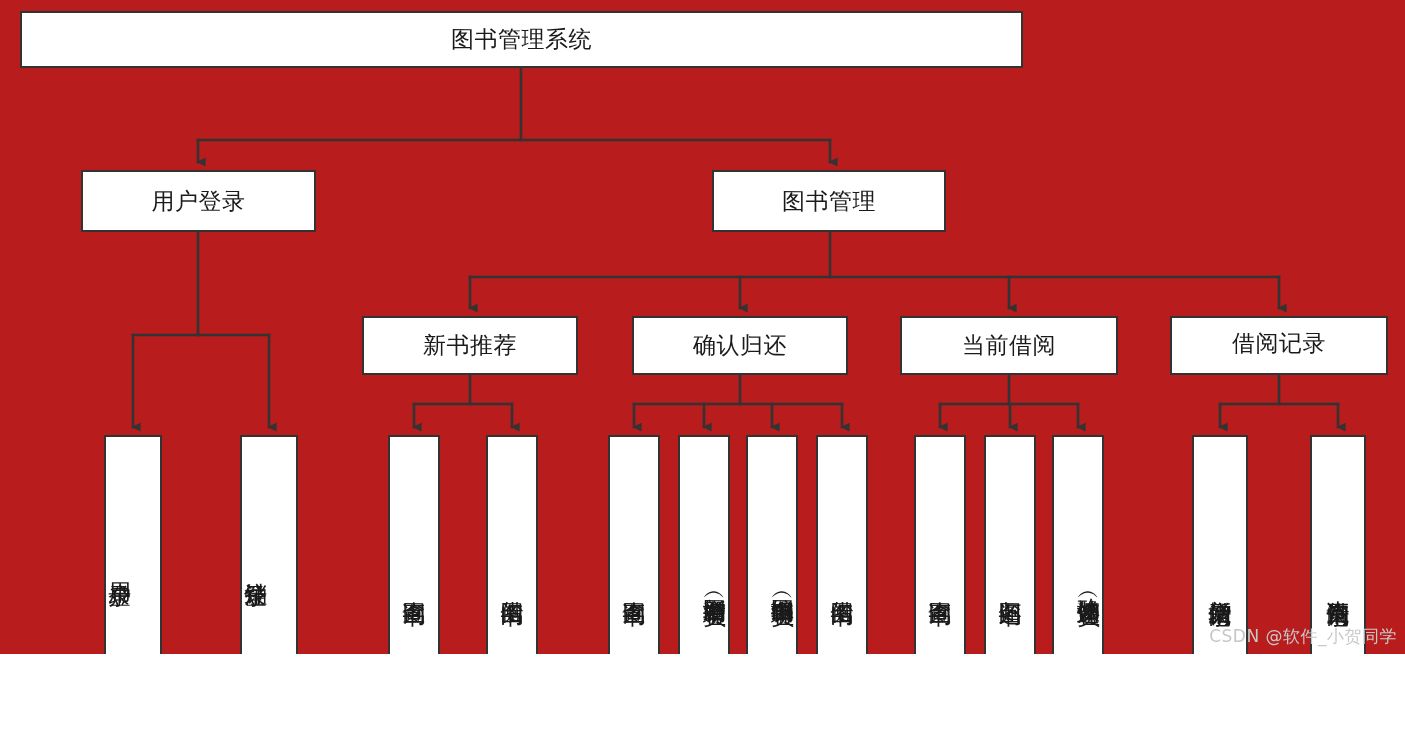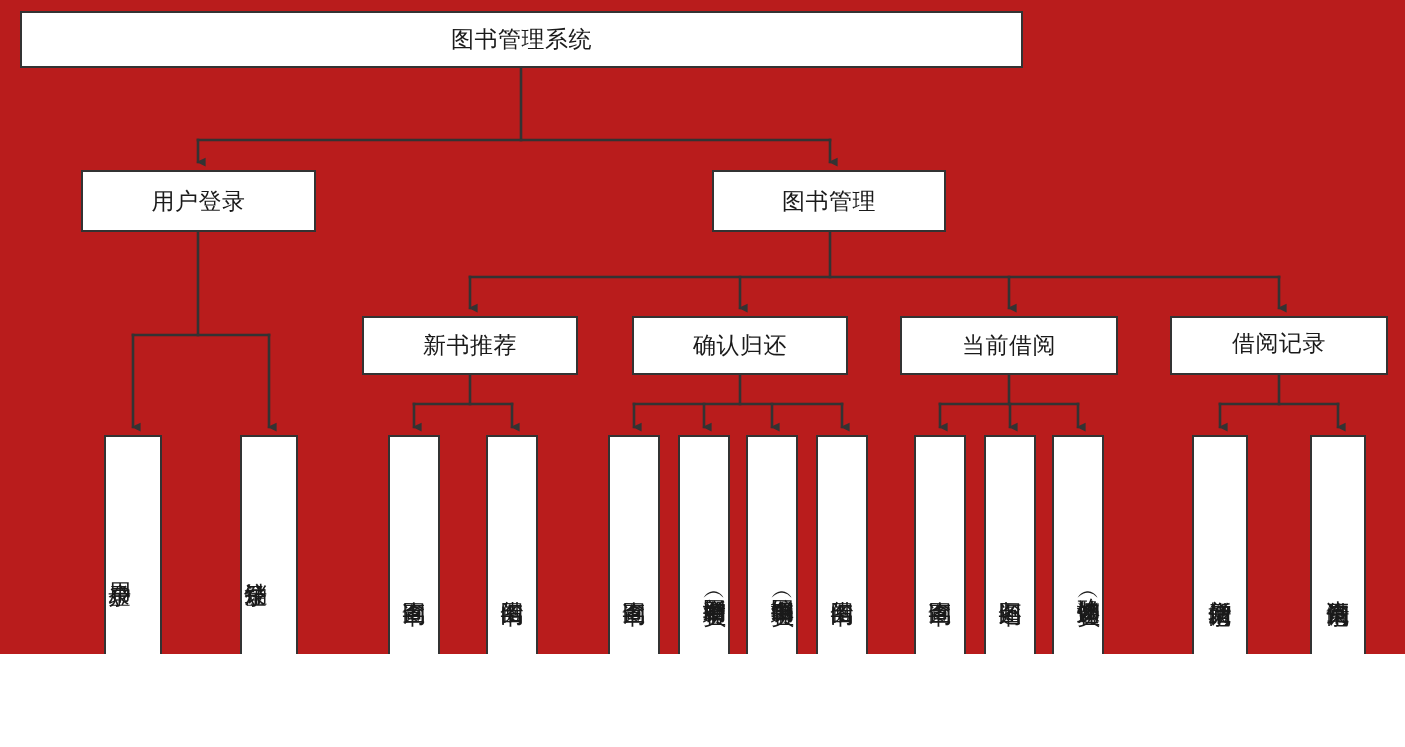--- a/index.html
+++ b/index.html
@@ -190,14 +190,15 @@
     <span>确认归还（管理员）</span>
   </div>
 
   <div class="node node-v anchor-center" style="left:1192px; top:435px; width:56px; height:299px;">
     <span>新增借阅记录</span>
   </div>
   <div class="node node-v anchor-center" style="left:1310px; top:435px; width:56px; height:299px;">
     <span>查询借阅记录</span>
   </div>
 
+  <div class="watermark">CSDN @软件_小贺同学</div>
 
 </div>
 
 </body></html>

